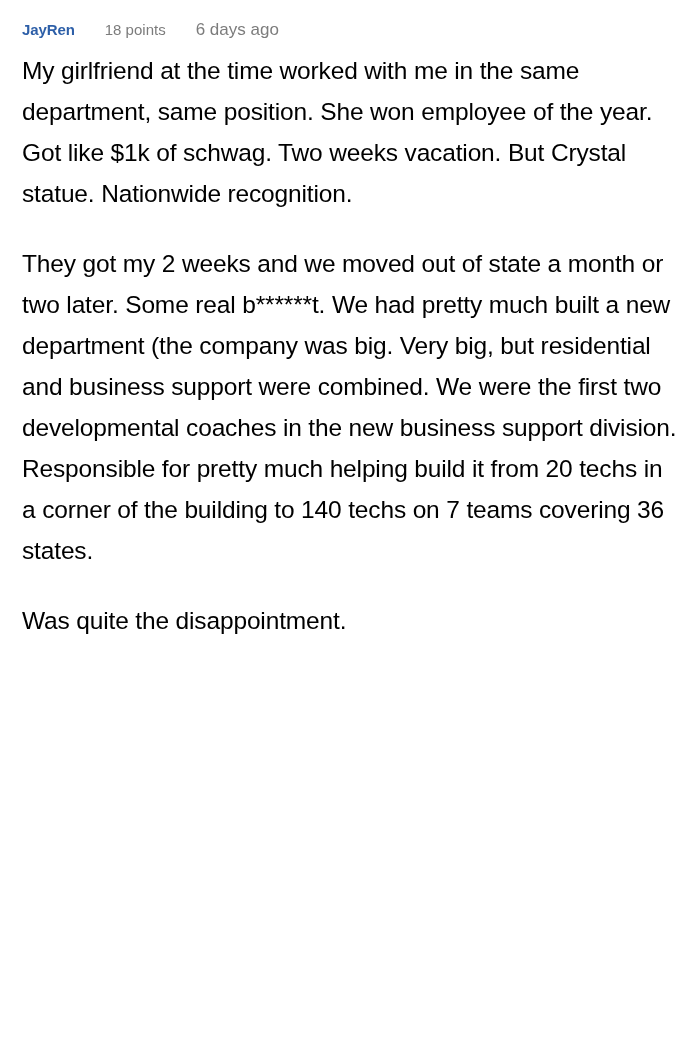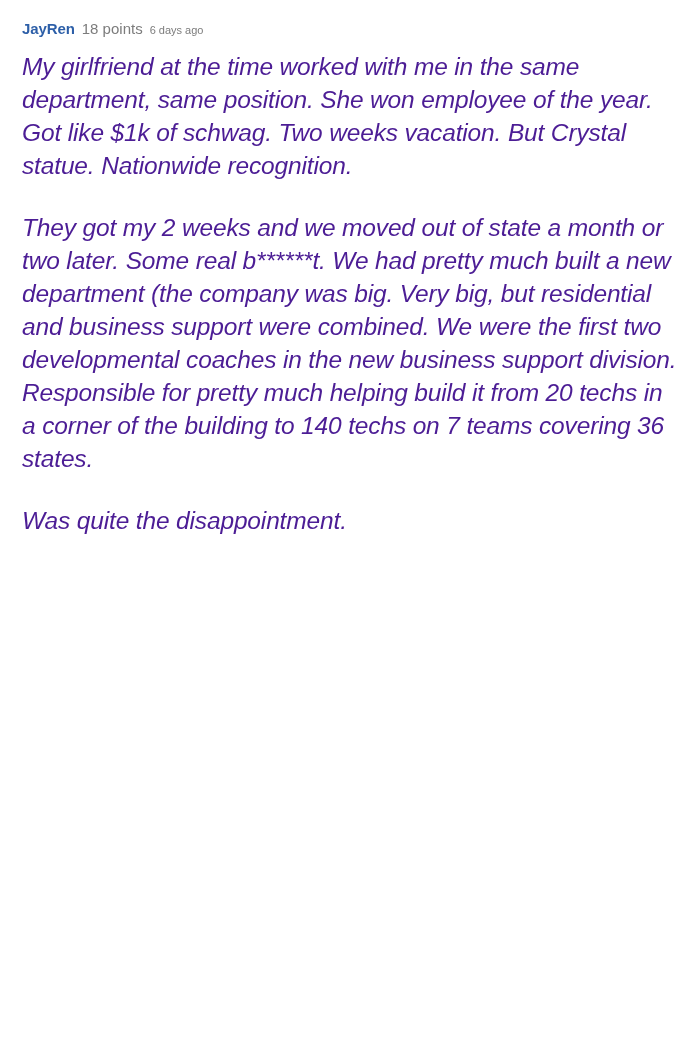--- a/index.html
+++ b/index.html
@@ -15,45 +15,44 @@
     overflow: hidden;
   }
   .comment {
     padding: 20px 22px 0 22px;
     box-sizing: border-box;
     width: 700px;
   }
   .comment-header {
     display: flex;
     align-items: baseline;
-    gap: 7px;
+    gap: 30px;
     margin-bottom: 12px;
     height: 18px;
   }
   .author {
     color: #2d5fa8;
     font-weight: bold;
     font-size: 15px;
     letter-spacing: -0.1px;
   }
   .points {
     color: #7c7c7c;
     font-size: 15px;
     text-align: center;
   }
   .timestamp {
     color: #7c7c7c;
-    font-size: 11px;
+    font-size: 17px;
   }
   .comment-body {
     font-size: 24.5px;
-    line-height: 33px;
-    color: #4c1d95;
+    line-height: 41px;
+    color: #000000;
     letter-spacing: -0.15px;
-    font-style: italic;
   }
   .comment-body p {
     margin: 0 0 29px 0;
   }
   .comment-body p:last-child {
     margin-bottom: 0;
   }
 </style>
 </head>
 <body>

